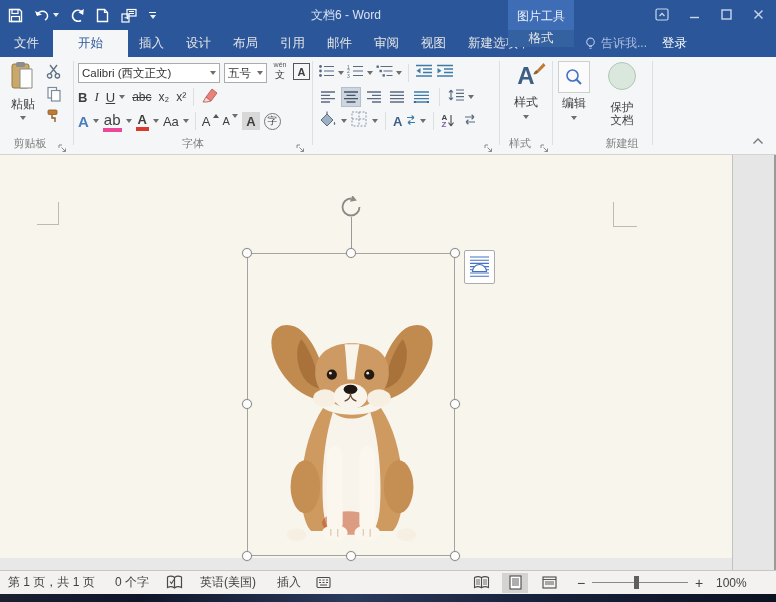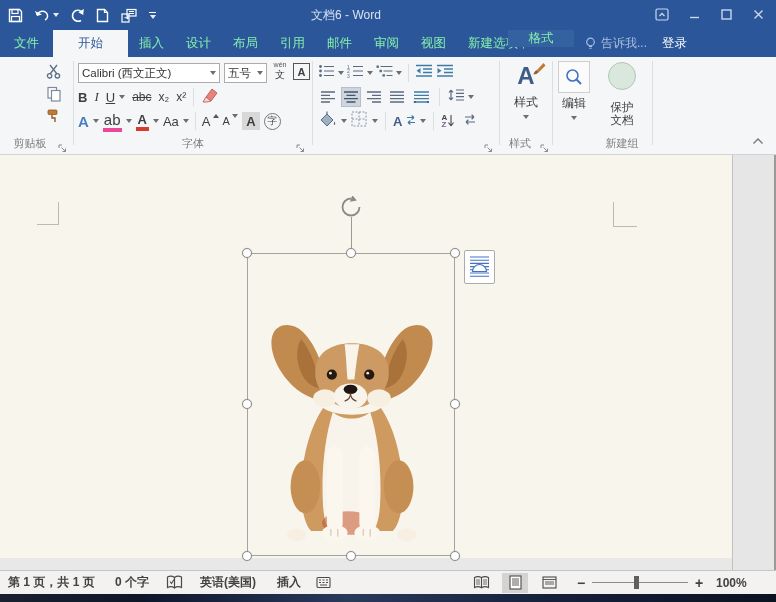--- a/index.html
+++ b/index.html
@@ -14,21 +14,21 @@
   .qat .ic { display:flex; align-items:center; color:#fff; }
   .title { position:absolute; left:276px; top:0; width:140px; height:30px; line-height:30px; text-align:center;
            color:#D9E2F2; font-size:12px; }
   .ctxtool { position:absolute; left:508px; top:0; width:66px; height:30px; background:#3E6DB5;
              color:#EAF0FA; font-size:12px; text-align:center; line-height:32px; }
   .winctl { position:absolute; right:2px; top:0; height:30px; display:flex; }
   .winbtn { width:32px; height:28px; display:flex; align-items:center; justify-content:center; color:#C9D6EC; }
 
   
   .tabrow { position:absolute; left:0; top:30px; width:776px; height:27px; background:#2B579A; display:flex; align-items:stretch; }
-  .tab { color:#86efac; font-size:12.5px; padding:0 11px; display:flex; align-items:center; }
+  .tab { color:#e5e5e5; font-size:12.5px; padding:0 11px; display:flex; align-items:center; }
   .tab.sel { background:#F5F6F7; color:#2B579A; }
   .tab.ctx { position:absolute; left:508px; top:0; width:66px; justify-content:center; background:#34619F; padding:0; }
   .tellme { position:absolute; left:585px; top:0; height:27px; display:flex; align-items:center; gap:5px;
             color:#AABDDE; font-size:12px; }
   .signin { position:absolute; left:662px; top:0; height:27px; display:flex; align-items:center; color:#fff; font-size:12.5px; }
   .share { position:absolute; left:700px; top:0; width:76px; height:27px; background:#1F4C8B; color:#fff;
            font-size:12.5px; display:flex; align-items:center; justify-content:center; gap:5px; }
 
   
   .ribbon { position:absolute; left:0; top:57px; width:776px; height:98px; background:#F5F6F7; border-bottom:1px solid #D4D4D4; }
@@ -55,21 +55,21 @@
   .cmark { position:absolute; background:#BDBAB0; }
   .selrect { position:absolute; left:247px; top:98px; width:208px; height:303px; border:1px solid #A3A3A1; }
   .handle { position:absolute; width:10px; height:10px; border-radius:50%; background:#FDFDFD;
             border:1.5px solid #8C8C8A; box-shadow:0 0 1px rgba(0,0,0,.25); }
   .stem { position:absolute; left:351px; top:62px; width:1px; height:36px; background:#9A9A98; }
   .layoutbtn { position:absolute; left:464px; top:95px; width:31px; height:34px; background:#fff;
                border:1px solid #ABABAB; border-radius:2px; display:flex; align-items:center; justify-content:center; }
 
   
   .statusbar { position:absolute; left:0; top:570px; width:776px; height:24px; background:#F3F2F1;
-               border-top:1px solid #C8C6C4; font-size:12px; color:#424242;font-weight:bold; }
+               border-top:1px solid #C8C6C4; font-size:12px; color:#424242; }
   .sb-item { position:absolute; top:0; height:23px; display:flex; align-items:center; }
   .viewbtn { width:26px; height:20px; display:flex; align-items:center; justify-content:center; }
   .viewbtn.sel { background:#D5D3D1; }
   .sb-track { position:absolute; top:11px; height:1px; background:#8A8A8A; }
   .sb-thumb { position:absolute; top:5px; width:5px; height:13px; background:#5F5F5F; }
 
   .taskbar { position:absolute; left:0; top:594px; width:776px; height:8px;
              background:linear-gradient(90deg,#1A2030 0%,#0E1628 18%,#2A3A5C 45%,#16213A 70%,#0B1220 100%); }
 </style>
 </head>
@@ -113,20 +113,21 @@
             <path d="M4.5 9.8 h4 M8.5 9.8 l-1.6 -1.4 M8.5 9.8 l-1.6 1.4" stroke="#fff" stroke-width="1.1" fill="none"></path>
           </svg>
       </span>
       <span class="ic" style="flex-direction:column;gap:2px">
         <span style="width:7px;height:1px;background:#fff"></span>
         <span class="caret w"></span>
       </span>
     </div>
 
     <div class="title">文档6 - Word</div>
+    <div class="ctxtool">图片工具</div>
 
     <div class="winctl">
       <span class="winbtn">
         <svg width="14" height="13" viewBox="0 0 14 13">
             <rect x="1" y="1" width="12" height="11" rx="1.5" fill="none" stroke="#C9D6EC" stroke-width="1.2"></rect>
             <path d="M4.5 8 L7 5.5 L9.5 8" fill="none" stroke="#C9D6EC" stroke-width="1.3"></path>
           </svg>
       </span>
       <span class="winbtn">
         <svg width="11" height="11" viewBox="0 0 11 11">
@@ -164,20 +165,29 @@
           <circle cx="5.5" cy="5" r="3.8" fill="none" stroke="#AABDDE" stroke-width="1.2"></circle>
           <path d="M4 9.5 h3 M4.3 11.2 h2.4" stroke="#AABDDE" stroke-width="1.1"></path>
         </svg>
       <span>告诉我...</span>
     </div>
     <div class="signin">登录</div>
   </div>
 
   <div class="ribbon">
 
+    <div class="abs" style="left:4px;top:4px;width:38px;height:80px;text-align:center">
+      <svg width="26" height="30" viewBox="0 0 26 30">
+          <rect x="2" y="3" width="17" height="24" rx="2" fill="#C9A96B" stroke="#9A7B43" stroke-width="1"></rect>
+          <rect x="6" y="1" width="9" height="5" rx="1.5" fill="#8C8C8C"></rect>
+          <path d="M10 8 h12 v19 h-12 Z" fill="#FDFDFB" stroke="#8A8A8A" stroke-width="1"></path>
+        </svg>
+      <div style="font-size:12px;color:#3E3E3E;margin-top:1px">粘贴</div>
+      <div class="caret" style="margin:3px auto 0"></div>
+    </div>
     <div class="rowflex" style="left:46px;top:7px">
       <svg width="17" height="15" viewBox="0 0 17 15">
           <path d="M4 1 L11 10 M11 1 L4 10" stroke="#5E7186" stroke-width="1.3" fill="none"></path>
           <circle cx="3.6" cy="11.8" r="2.2" fill="none" stroke="#5E7186" stroke-width="1.3"></circle>
           <circle cx="11.4" cy="11.8" r="2.2" fill="none" stroke="#5E7186" stroke-width="1.3"></circle>
         </svg>
     </div>
     <div class="rowflex" style="left:46px;top:29px">
       <svg width="16" height="16" viewBox="0 0 16 16">
           <rect x="2" y="1.5" width="8.5" height="10.5" fill="#fff" stroke="#7C8AA0" stroke-width="1.2"></rect>

